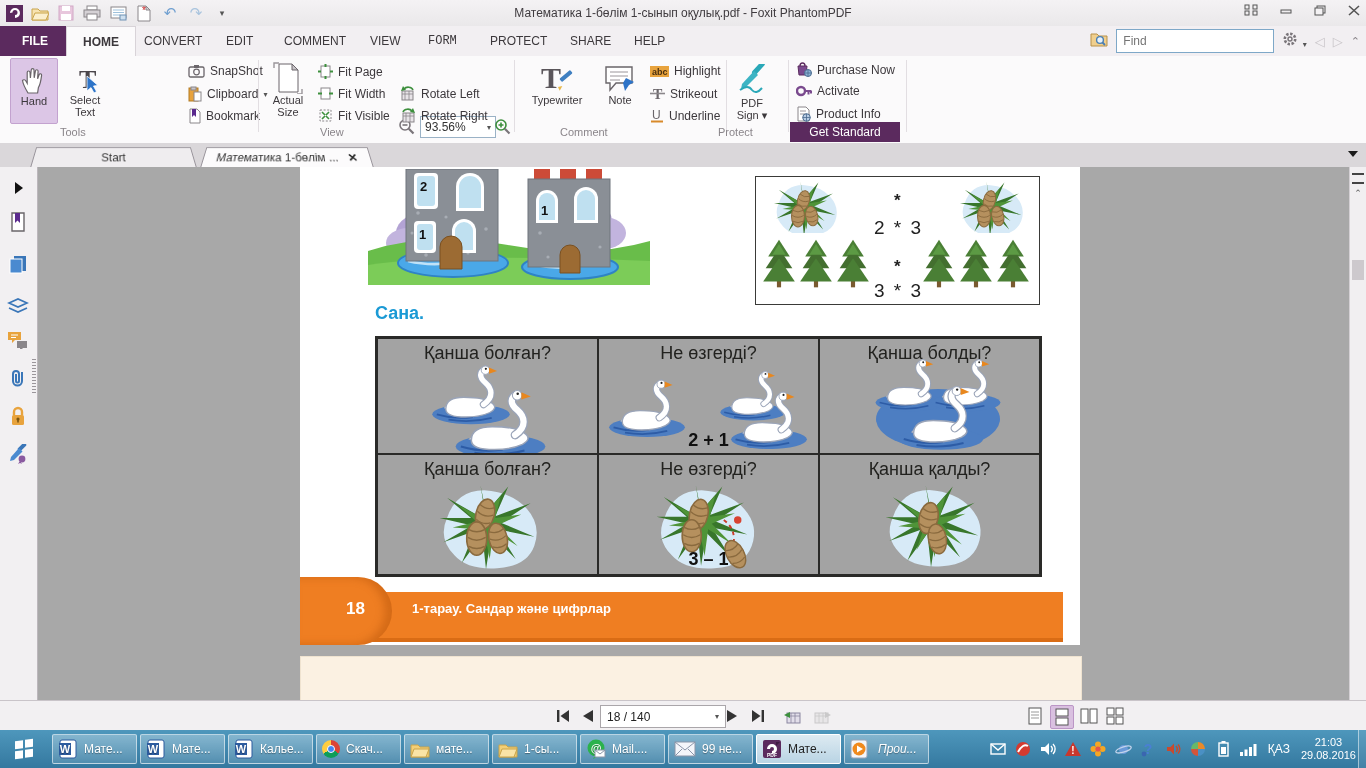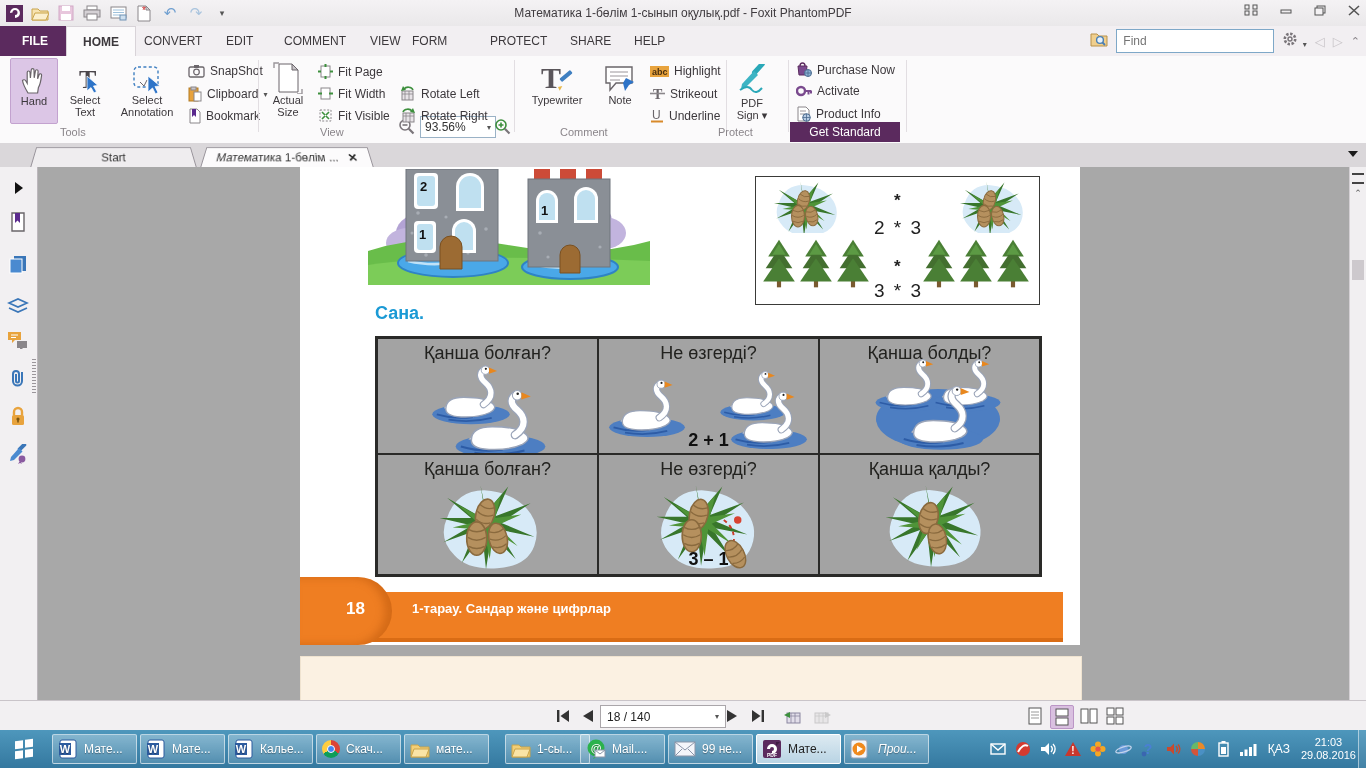--- a/index.html
+++ b/index.html
@@ -228,21 +228,21 @@
     </div>
   </div>
 
   <div class="tabrow">
     <div class="rtab file" style="left:0px;">FILE</div>
     <div class="rtab active" style="left:66px;">HOME</div>
     <div class="rtab" style="left:128px;">CONVERT</div>
     <div class="rtab" style="left:210px;">EDIT</div>
     <div class="rtab" style="left:268px;">COMMENT</div>
     <div class="rtab" style="left:354px;">VIEW</div>
-    <div class="rtab" style="left:396px;">FORM</div>
+    <div class="rtab" style="left:412px;font-family:Liberation Mono, monospace;">FORM</div>
     <div class="rtab" style="left:474px;">PROTECT</div>
     <div class="rtab" style="left:554px;">SHARE</div>
     <div class="rtab" style="left:618px;">HELP</div>
     <div class="findwrap">
       <span>
         <svg width="18" height="16">
             <path d="M1 3 h6 l2 2 h8 v10 H1 z" fill="#f0cf8e" stroke="#b8914a"></path>
             <circle cx="10" cy="9" r="3.4" fill="#e8f2fa" stroke="#4a7fb4" stroke-width="1.4"></circle>
             <path d="M12.5 11.5 L15 14" stroke="#4a7fb4" stroke-width="1.8"></path>
           </svg>
@@ -278,30 +278,20 @@
       <span>Hand</span>
     </div>
     <div class="bigbtn" style="left:60px;width:50px;">
       <span class="ic">
         <svg width="28" height="30">
             <text x="8" y="24" font-size="26" font-family="Liberation Serif,serif" fill="#4a454a" font-weight="bold">T</text>
             <polygon points="16,12 16,27 20,23.5 23,29 25.5,27.5 22.5,22 27,21.5" fill="#2e74c8" stroke="#fff" stroke-width="0.8"></polygon>
           </svg>
       </span>
       <span>Select Text</span>
-    </div>
-    <div class="bigbtn" style="left:114px;width:66px;">
-      <span class="ic">
-        <svg width="30" height="30">
-            <rect x="2" y="3" width="24" height="20" rx="4" fill="none" stroke="#3f7fc1" stroke-dasharray="3 2.4" stroke-width="1.4"></rect>
-            <path d="M8 18 l4 4 3 -6" fill="none" stroke="#6a656a"></path>
-            <polygon points="16,12 16,28 20.5,24 23.5,30 26,28.5 23,22.5 28,22" fill="#2e74c8" stroke="#fff" stroke-width="0.8"></polygon>
-          </svg>
-      </span>
-      <span>Select Annotation</span>
     </div>
     <div class="smallbtn" style="left:188px;top:8px;">
       <svg width="17" height="14">
           <rect x="1" y="3" width="15" height="10" rx="1.5" fill="none" stroke="#6a656a" stroke-width="1.3"></rect>
           <rect x="6" y="1" width="5" height="3" fill="#6a656a"></rect>
           <circle cx="8.5" cy="8" r="2.8" fill="none" stroke="#6a656a" stroke-width="1.2"></circle>
         </svg>
       <span>SnapShot</span>
     </div>
     <div class="smallbtn" style="left:188px;top:30px;">
@@ -806,21 +796,21 @@
     </div>
     <div class="tbtn" style="left:404px;">
       <span class="ticon">
           <svg width="20" height="17">
             <path d="M1 4 h7 l2 2 h9 v10 H1 z" fill="#f3cf76" stroke="#c9a44a"></path>
             <path d="M1 16 l3 -8 h15 l-3 8 z" fill="#fae4a6" stroke="#c9a44a"></path>
           </svg>
         </span>
       <span class="lbl">мате...</span>
     </div>
-    <div class="tbtn" style="left:492px;margin-left:13px;">
+    <div class="tbtn" style="left:492px;">
       <span class="ticon">
           <svg width="20" height="17">
             <path d="M1 4 h7 l2 2 h9 v10 H1 z" fill="#f3cf76" stroke="#c9a44a"></path>
             <path d="M1 16 l3 -8 h15 l-3 8 z" fill="#fae4a6" stroke="#c9a44a"></path>
           </svg>
         </span>
       <span class="lbl">1-сы...</span>
     </div>
     <div class="tbtn" style="left:580px;">
       <span class="ticon">

